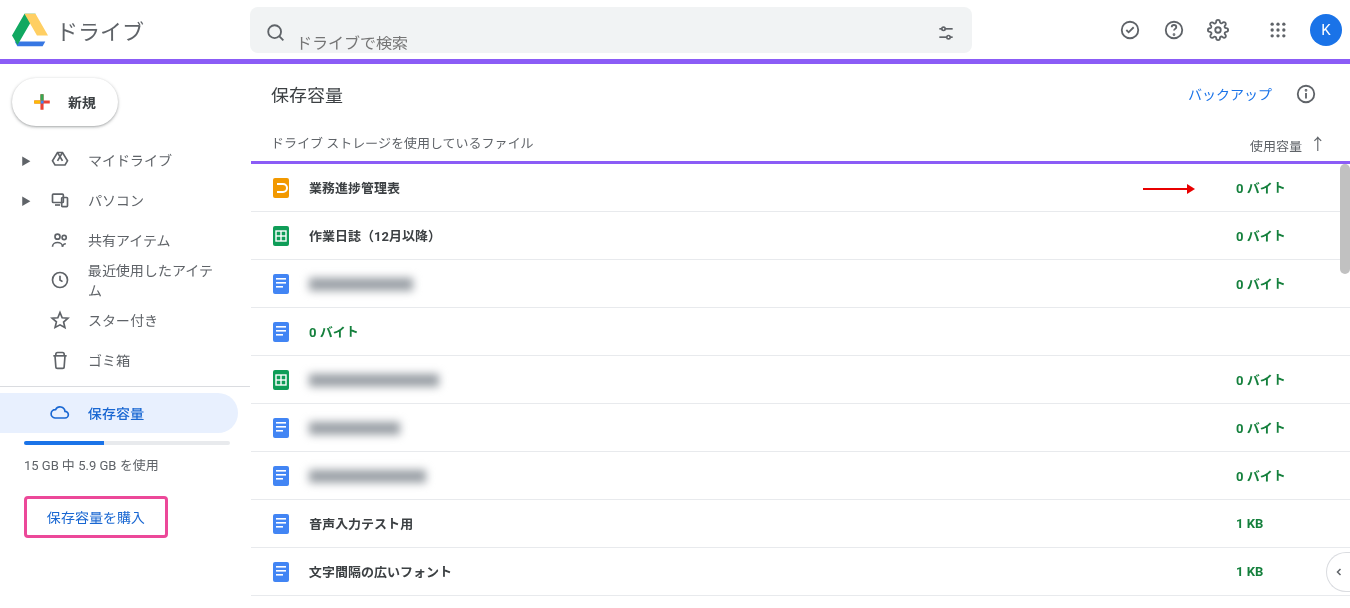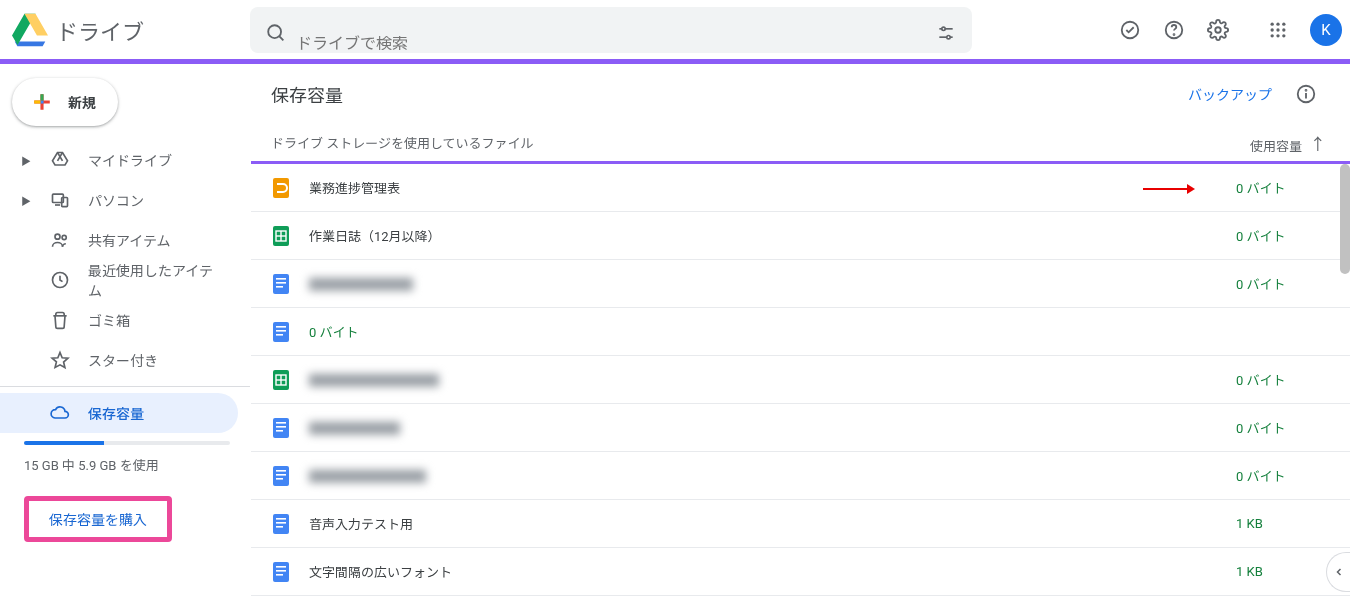--- a/index.html
+++ b/index.html
@@ -25,34 +25,34 @@
 .nav li .expand { width: 12px; display: flex; justify-content: center; color: #5f6368; font-size: 10px; }
 .nav li .expand.none { visibility: hidden; }
 .nav li .nicon { width: 20px; display: flex; justify-content: center; }
 .nav li.active { background: #e8f0fe; color: #1967d2; font-weight: 500; }
 .nav li.active .nicon svg { stroke: #1967d2; }
 .nav-divider { height: 1px; background: #dadce0; margin: 6px 0; }
 .storage-block { padding: 8px 20px 0 24px; }
 .storage-bar { width: 100%; height: 4px; background: #e8eaed; border-radius: 2px; overflow: hidden; margin-bottom: 10px; }
 .storage-bar .fill { height: 100%; background: #1a73e8; width: 39%; }
 .storage-text { font-size: 13px; color: #5f6368; margin-bottom: 22px; }
-.buy-btn { display: inline-block; border: 5px solid #ec4899; color: #1967d2; background: #fff; padding: 8px 20px; border-radius: 4px; font-size: 14px; cursor: pointer; }
+.buy-btn { display: inline-block; border: 3px solid #ec4899; color: #1967d2; background: #fff; padding: 8px 20px; border-radius: 4px; font-size: 14px; cursor: pointer; }
 
 
 .main { flex: 1; display: flex; flex-direction: column; border-left: 1px solid #fff; position: relative; }
 .main-header { display: flex; align-items: center; height: 60px; padding: 0 24px 0 20px; }
 .page-title { font-size: 18px; color: #3c4043; flex: 1; }
 .backup-link { color: #1a73e8; font-size: 14px; margin-right: 14px; cursor: pointer; }
 .info-btn { width: 40px; height: 40px; display: flex; align-items: center; justify-content: center; border: none; background: none; cursor: pointer; color: #5f6368; border-radius: 50%; }
 .list-header { display: flex; align-items: center; height: 40px; padding: 0 24px 0 20px; color: #5f6368; font-size: 13px; border-bottom: 3px solid #8b5cf6; }
 .col-name { flex: 1; }
 .col-size { width: 90px; text-align: left; display: flex; align-items: flex-end; gap: 8px; justify-content: flex-end; }
 .col-size .sort-arrow { font-size: 16px; cursor: pointer; }
 .file-list { overflow-y: auto; }
-.file-row { display: flex; align-items: center; height: 48px; padding: 0 24px 0 20px; border-bottom: 1px solid #e8eaed; cursor: pointer; }
+.file-row { display: flex; align-items: center; height: 48px; padding: 0 24px 0 20px; border-bottom: 1px solid #e8eaed; cursor: pointer; font-weight: bold; }
 .ficon { width: 20px; height: 20px; margin-right: 18px; display: flex; align-items: center; justify-content: center; }
 .fname { flex: 1; font-size: 13px; color: #3c4043; }
 .fname.blurred { filter: blur(4px); color: #9aa0a6; }
 .fsize { width: 90px; text-align: left; font-size: 13px; color: #15803d; }
 .annotation-arrow { position: absolute; top: 120px; right: 155px; color: #e80000; font-size: 18px; pointer-events: none; display: flex; align-items: center; }
 .annotation-arrow .line { width: 44px; height: 2px; background: #e80000; }
 .annotation-arrow .head { width: 0; height: 0; border-left: 8px solid #e80000; border-top: 5px solid transparent; border-bottom: 5px solid transparent; }
 .scrollbar-thumb { position: absolute; right: 0; top: 100px; width: 10px; height: 110px; background: #c1c1c1; border-radius: 5px; }
 
 
@@ -188,35 +188,35 @@
               <circle cx="12" cy="12" r="9"></circle>
               <path d="M12 7v5l3 2"></path>
             </svg>
           </span>
           <span>最近使用したアイテム</span>
         </li>
         <li>
           <span class="expand none"></span>
           <span class="nicon">
             <svg width="20" height="20" viewBox="0 0 24 24" fill="none" stroke="#5f6368" stroke-width="2">
+              <path d="M12 3l2.6 6.3 6.9.6-5.2 4.5 1.6 6.7L12 17.8 6.1 21l1.6-6.7L2.5 9.9l6.9-.6L12 3z"></path>
+            </svg>
+          </span>
+          <span>スター付き</span>
+        </li>
+        <li>
+          <span class="expand none"></span>
+          <span class="nicon">
+            <svg width="20" height="20" viewBox="0 0 24 24" fill="none" stroke="#5f6368" stroke-width="2">
               <path d="M4 7h16"></path>
               <path d="M7 7V5a2 2 0 012-2h6a2 2 0 012 2v2"></path>
               <path d="M6 7l1 13a2 2 0 002 2h6a2 2 0 002-2l1-13"></path>
             </svg>
           </span>
           <span>ゴミ箱</span>
-        </li>
-        <li>
-          <span class="expand none"></span>
-          <span class="nicon">
-            <svg width="20" height="20" viewBox="0 0 24 24" fill="none" stroke="#5f6368" stroke-width="2">
-              <path d="M12 3l2.6 6.3 6.9.6-5.2 4.5 1.6 6.7L12 17.8 6.1 21l1.6-6.7L2.5 9.9l6.9-.6L12 3z"></path>
-            </svg>
-          </span>
-          <span>スター付き</span>
         </li>
       </ul>
     <div class="nav-divider"></div>
     <ul class="nav">
       <li class="active">
         <span class="expand none"></span>
         <span class="nicon">
           <svg width="20" height="20" viewBox="0 0 24 24" fill="none" stroke="#1967d2" stroke-width="2">
               <path d="M18 18a4 4 0 000-8 6 6 0 00-11.3-2A5 5 0 006 18h12z"></path>
             </svg>

